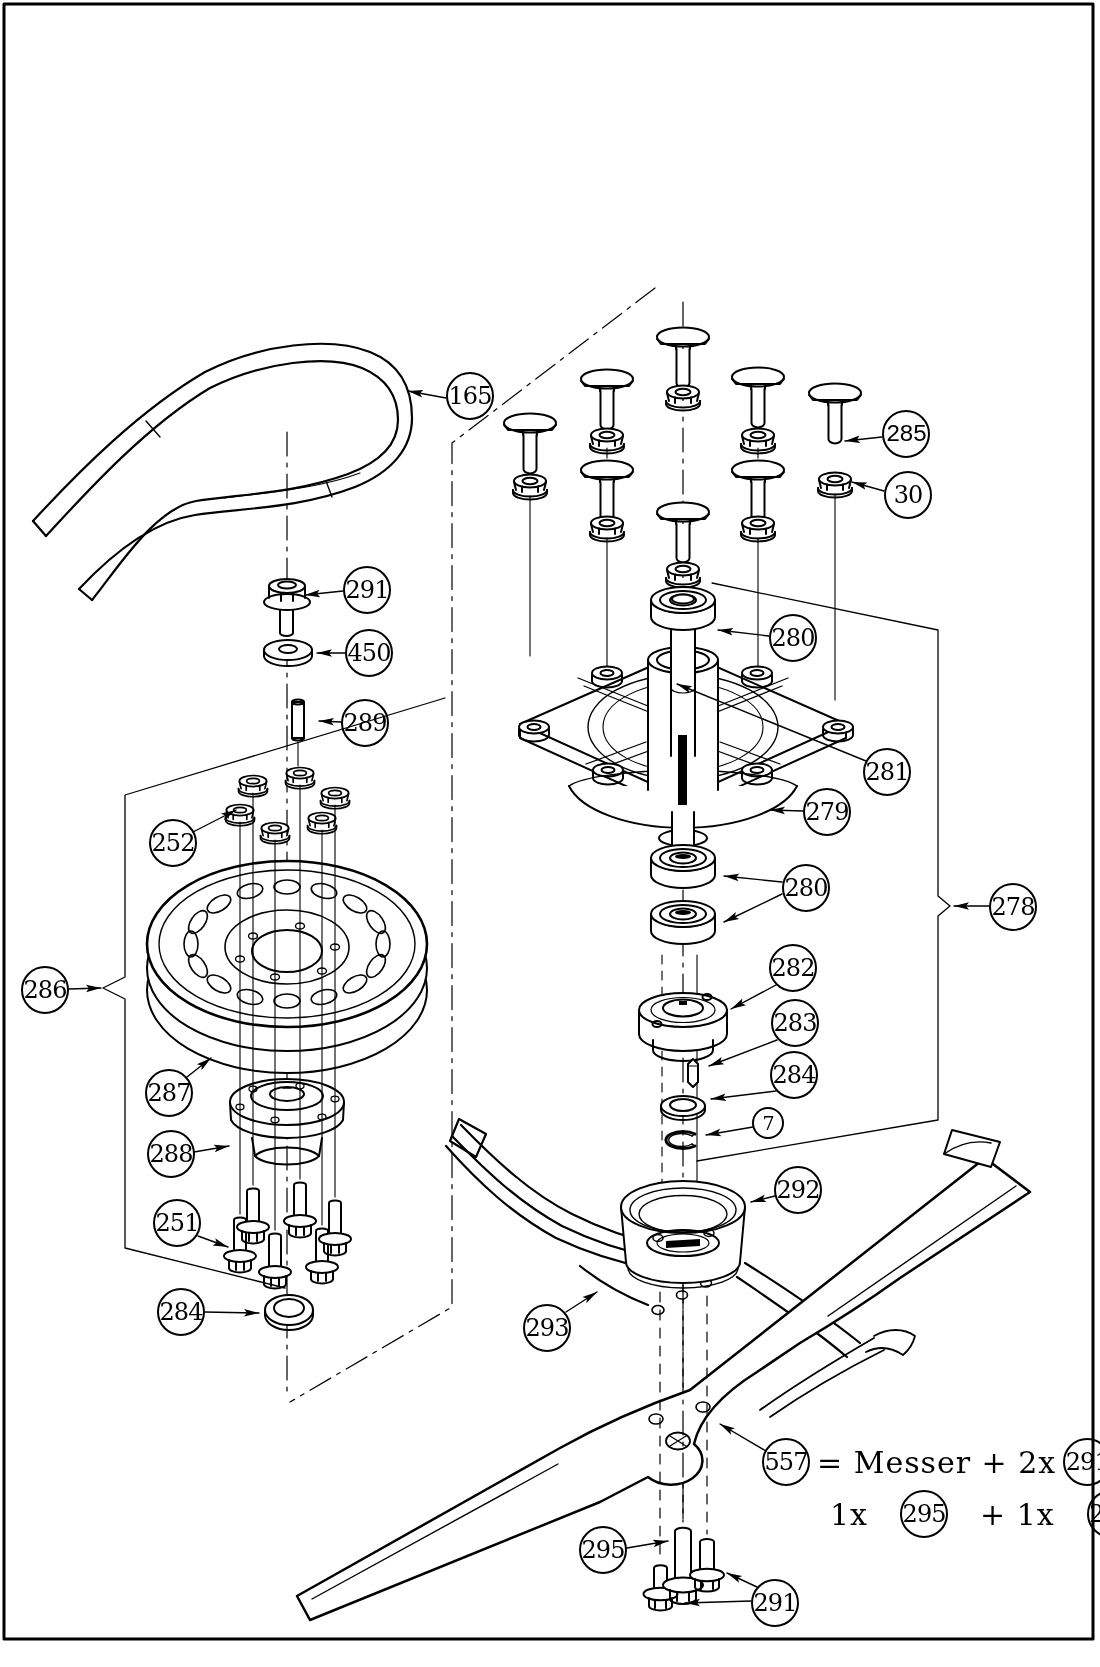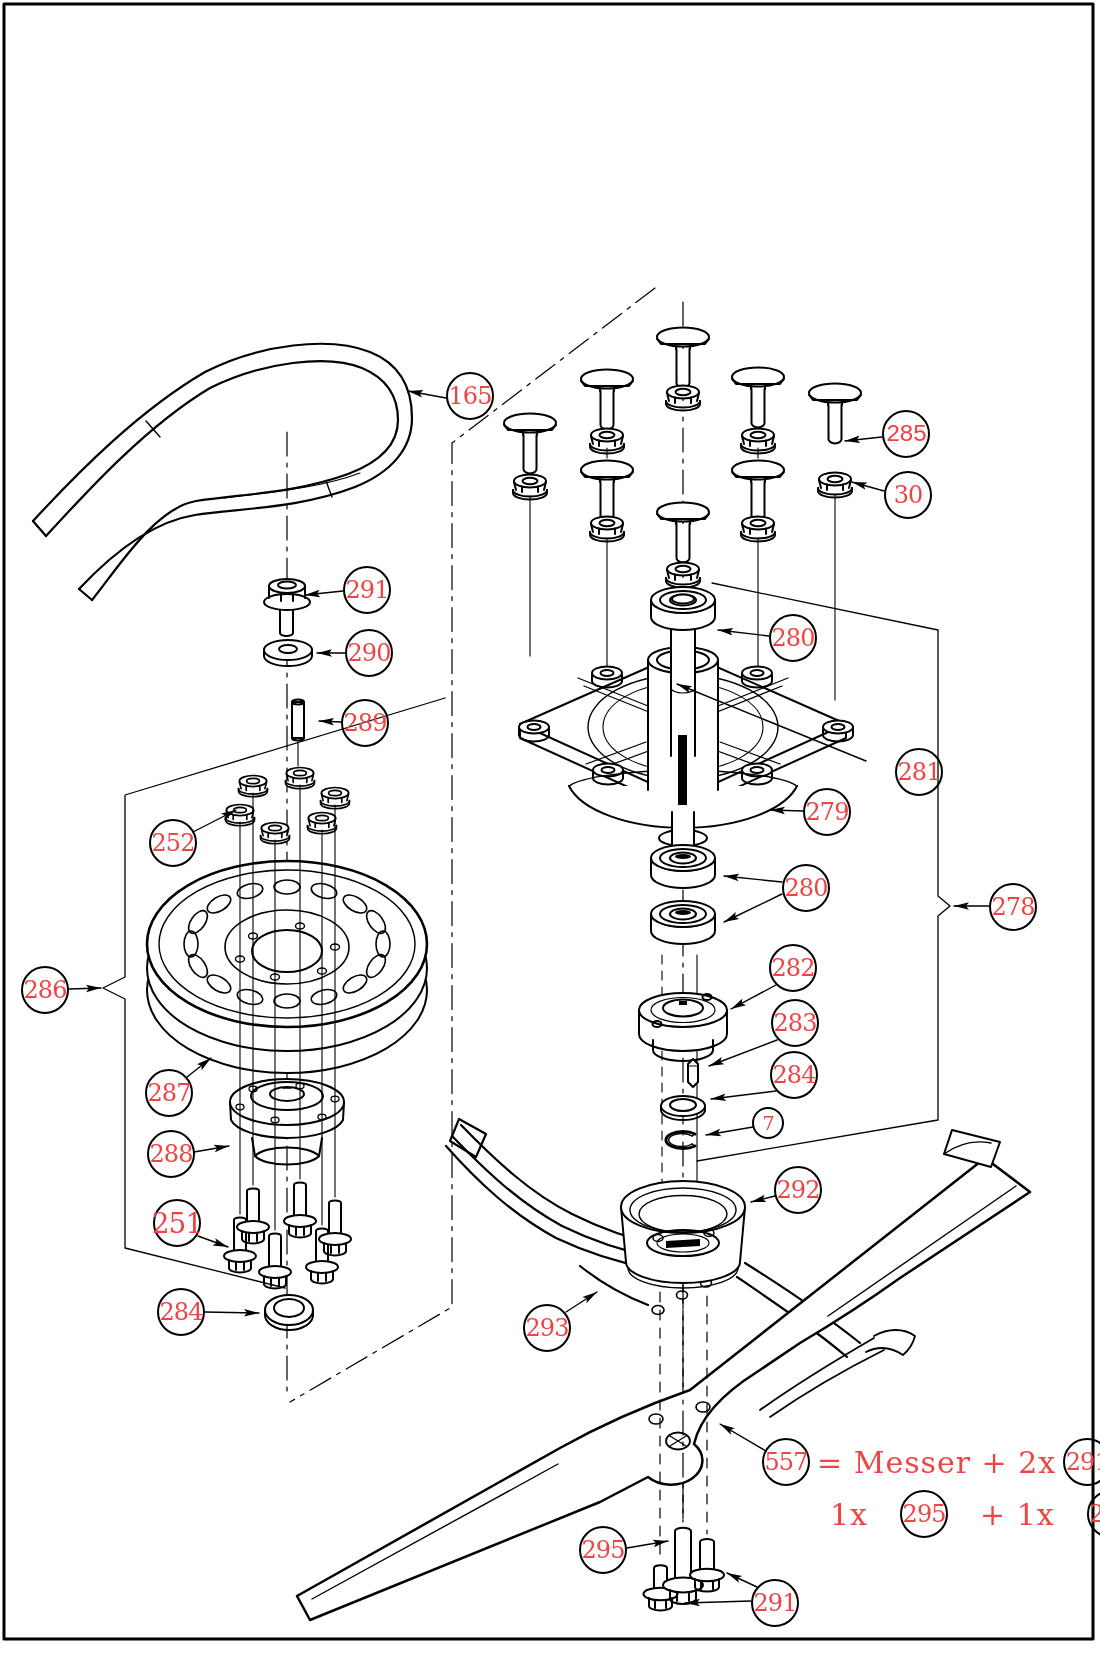--- a/index.html
+++ b/index.html
@@ -1,17 +1,17 @@
 <!DOCTYPE html>
 <html><head>
 <meta charset="utf-8">
 <style>
   html,body{margin:0;padding:0;background:#fff;}
   #stage{position:relative;width:1100px;height:1667px;background:#ffffff;overflow:hidden;
-         font-family:"DejaVu Serif","Liberation Serif",serif;color:#ef4444;}
+         font-family:"DejaVu Serif","Liberation Serif",serif;color:#000000;}
   #stage svg{position:absolute;left:0;top:0;}
   svg *{vector-effect:none;}
   .callout{position:absolute;box-sizing:border-box;border:2.4px solid #000;border-radius:50%;
            display:flex;align-items:center;justify-content:center;background:transparent;
            font-family:"DejaVu Serif","Liberation Serif",serif;letter-spacing:-1px;z-index:5;}
   .frow{position:absolute;display:flex;align-items:center;gap:7px;z-index:5;
         font-size:30px;white-space:nowrap;}
   .fcirc{box-sizing:border-box;width:48px;height:48px;border:2.4px solid #000;border-radius:50%;
          display:flex;align-items:center;justify-content:center;font-size:24px;letter-spacing:-1px;flex:none;}
   .ftext{letter-spacing:1px;}
@@ -401,30 +401,30 @@
     <path d="M751,1601 L685,1603" marker-end="url(#arr)"></path>
     <path d="M757,1587 L727,1573" marker-end="url(#arr)"></path>
   </g>
 </svg>
 
 <div id="callout-layer">
       <div class="callout" style="left: 446px; top: 372px; height: 48px; width: 48px; font-size: 24px;">165</div>
       <div class="callout" style="left: 882px; top: 410px; height: 48px; width: 48px; font-size: 24px; font-family: Liberation Mono, monospace;">285</div>
       <div class="callout" style="left: 884px; top: 471px; height: 48px; width: 48px; font-size: 24px;">30</div>
       <div class="callout" style="left: 343px; top: 566px; height: 48px; width: 48px; font-size: 24px;">291</div>
-      <div class="callout" style="left: 345px; top: 629px; height: 48px; width: 48px; font-size: 24px;">290</div>
+      <div class="callout" style="left: 345px; top: 629px; height: 48px; width: 48px; font-size: 24px;">450</div>
       <div class="callout" style="left: 341px; top: 699px; height: 48px; width: 48px; font-size: 24px;">289</div>
       <div class="callout" style="left: 149px; top: 819px; height: 48px; width: 48px; font-size: 24px;">252</div>
       <div class="callout" style="left: 21px; top: 966px; height: 48px; width: 48px; font-size: 24px;">286</div>
       <div class="callout" style="left: 145px; top: 1069px; height: 48px; width: 48px; font-size: 24px;">287</div>
       <div class="callout" style="left: 147px; top: 1130px; height: 48px; width: 48px; font-size: 24px;">288</div>
-      <div class="callout" style="left: 153px; top: 1199px; height: 48px; width: 48px; font-size: 28px;">251</div>
+      <div class="callout" style="left: 153px; top: 1199px; height: 48px; width: 48px; font-size: 24px;">251</div>
       <div class="callout" style="left: 157px; top: 1288px; height: 48px; width: 48px; font-size: 24px;">284</div>
       <div class="callout" style="left: 769px; top: 614px; height: 48px; width: 48px; font-size: 24px;">280</div>
-      <div class="callout" style="left: 863px; top: 748px; height: 48px; width: 48px; font-size: 24px; margin-left: 32px;">281</div>
+      <div class="callout" style="left: 863px; top: 748px; height: 48px; width: 48px; font-size: 24px;">281</div>
       <div class="callout" style="left: 803px; top: 788px; height: 48px; width: 48px; font-size: 24px;">279</div>
       <div class="callout" style="left: 782px; top: 864px; height: 48px; width: 48px; font-size: 24px;">280</div>
       <div class="callout" style="left: 989px; top: 883px; height: 48px; width: 48px; font-size: 24px;">278</div>
       <div class="callout" style="left: 769px; top: 944px; height: 48px; width: 48px; font-size: 24px;">282</div>
       <div class="callout" style="left: 771px; top: 999px; height: 48px; width: 48px; font-size: 24px;">283</div>
       <div class="callout" style="left: 770px; top: 1051px; height: 48px; width: 48px; font-size: 24px;">284</div>
       <div class="callout" style="left: 752px; top: 1107px; height: 32px; width: 32px; font-size: 19px;">7</div>
       <div class="callout" style="left: 774px; top: 1166px; height: 48px; width: 48px; font-size: 24px;">292</div>
       <div class="callout" style="left: 523px; top: 1304px; height: 48px; width: 48px; font-size: 24px;">293</div>
       <div class="callout" style="left: 579px; top: 1526px; height: 48px; width: 48px; font-size: 24px;">295</div>

